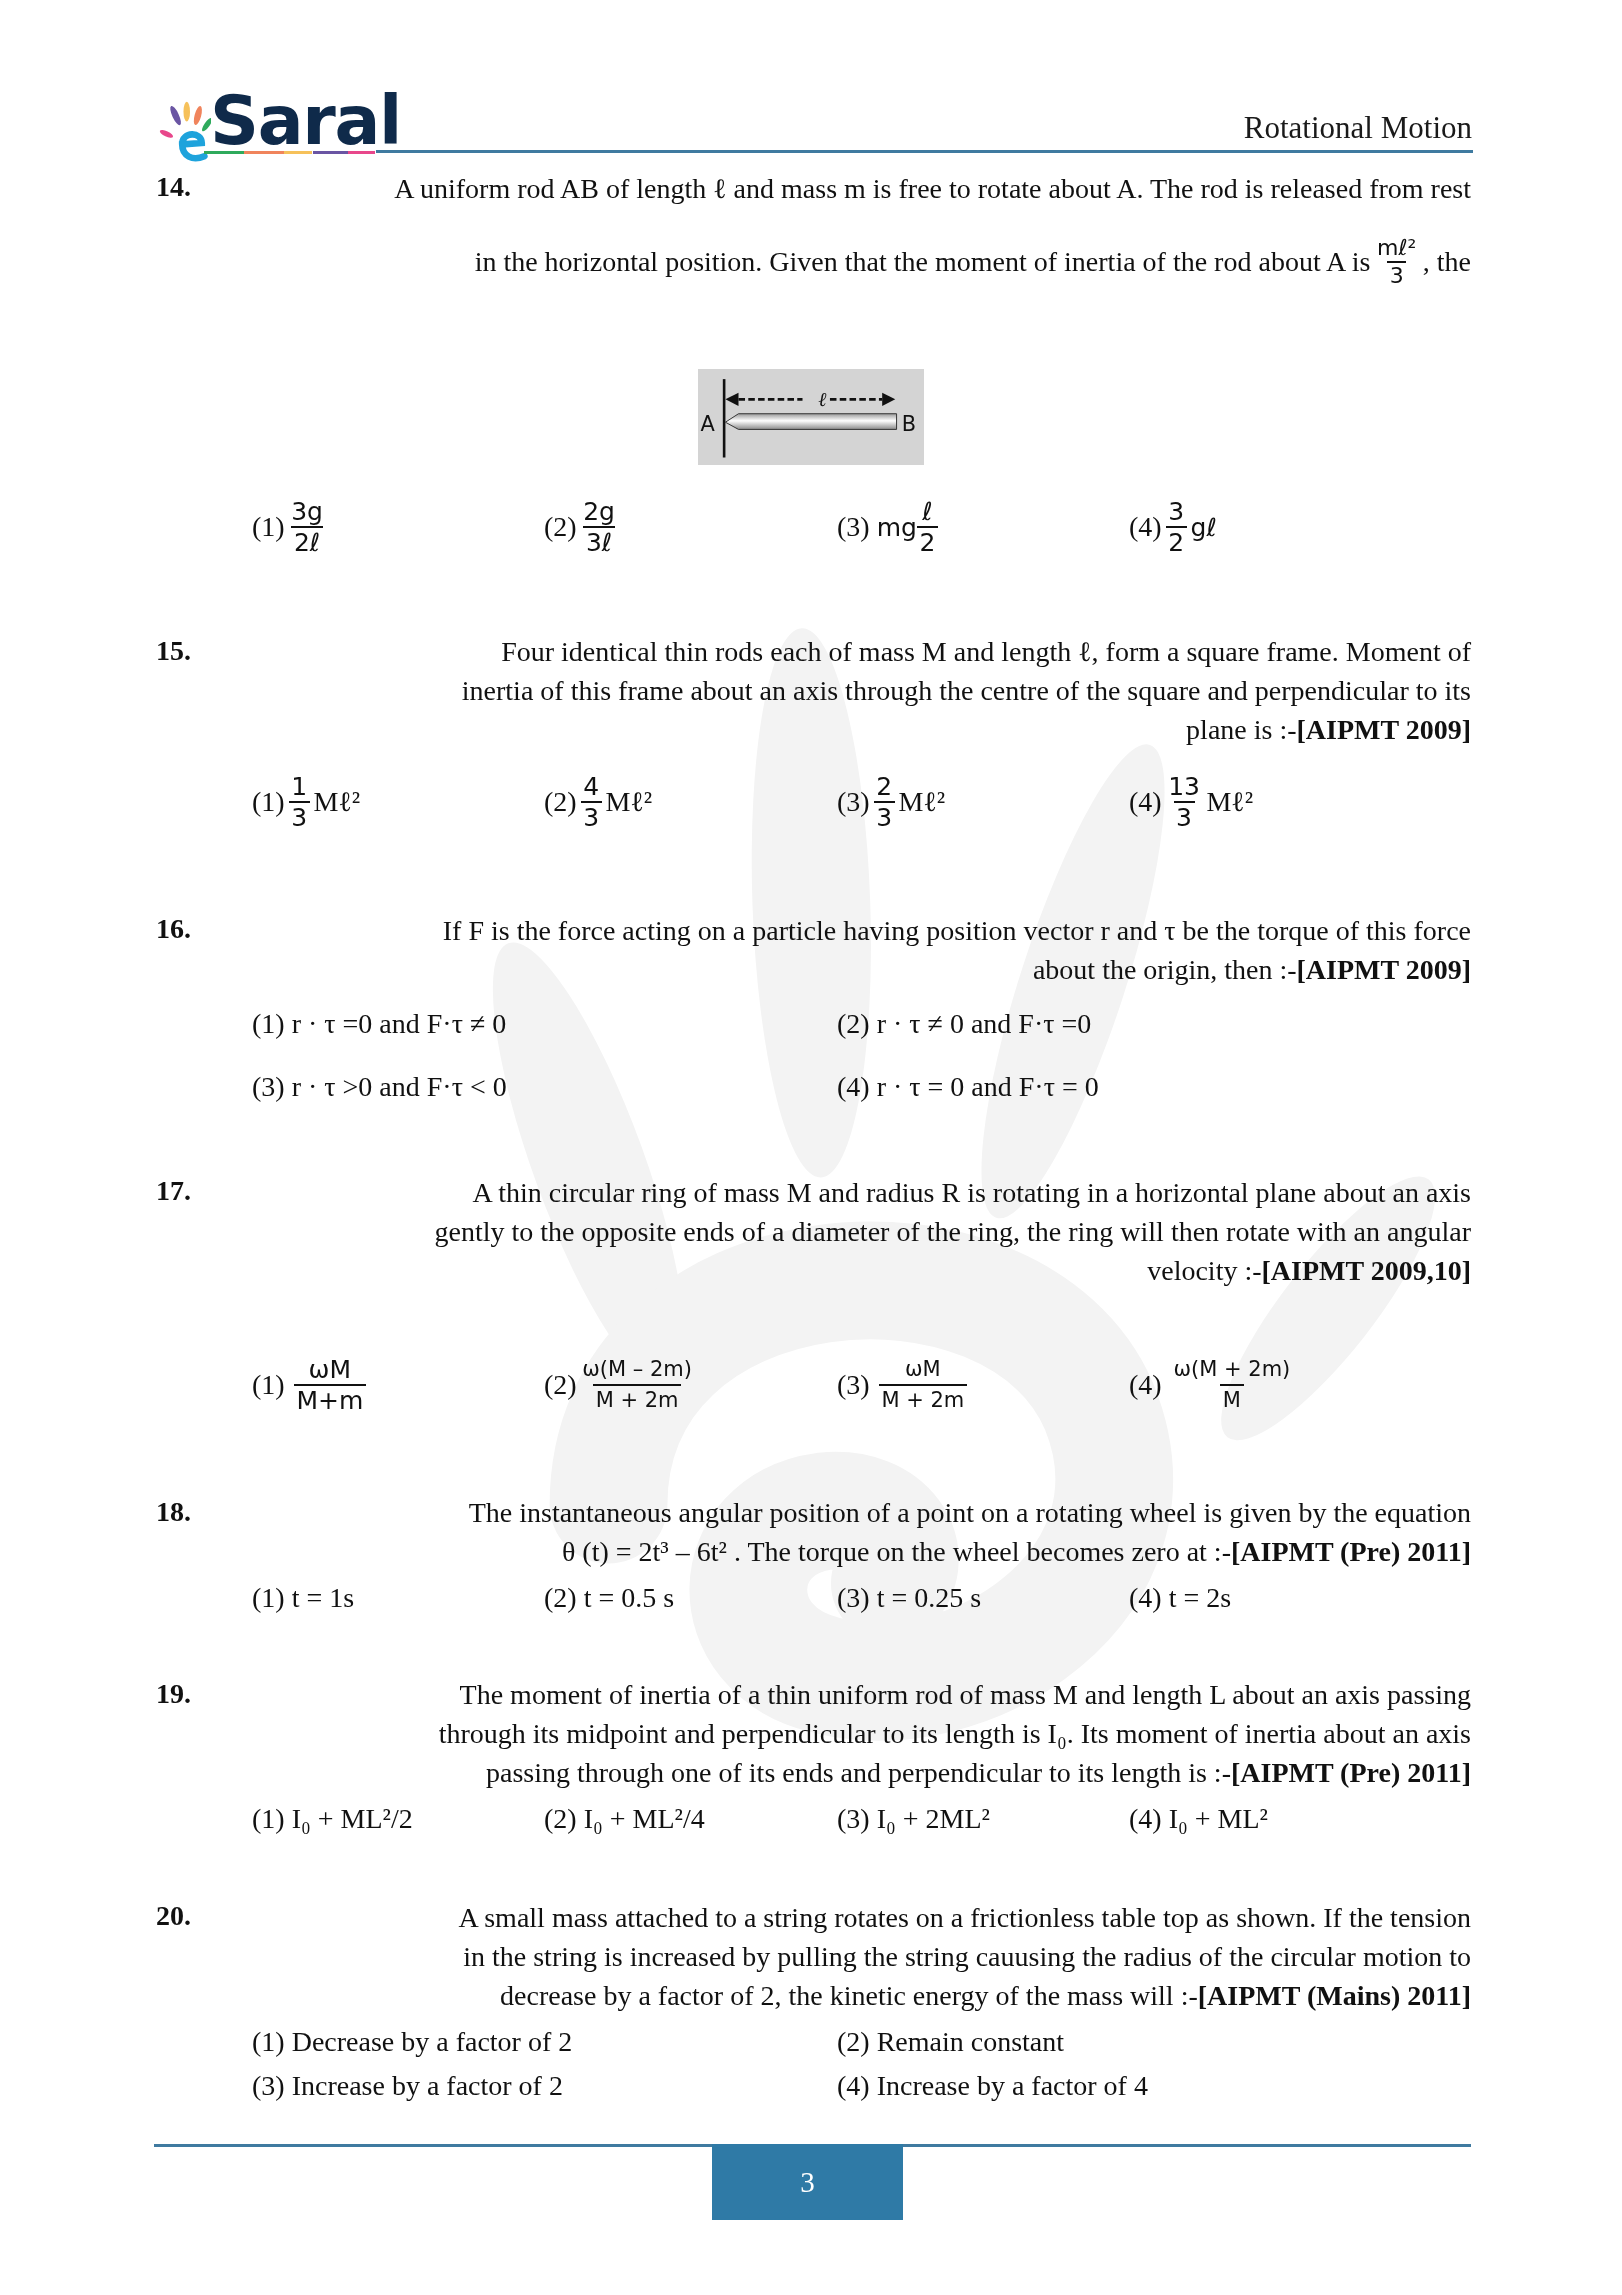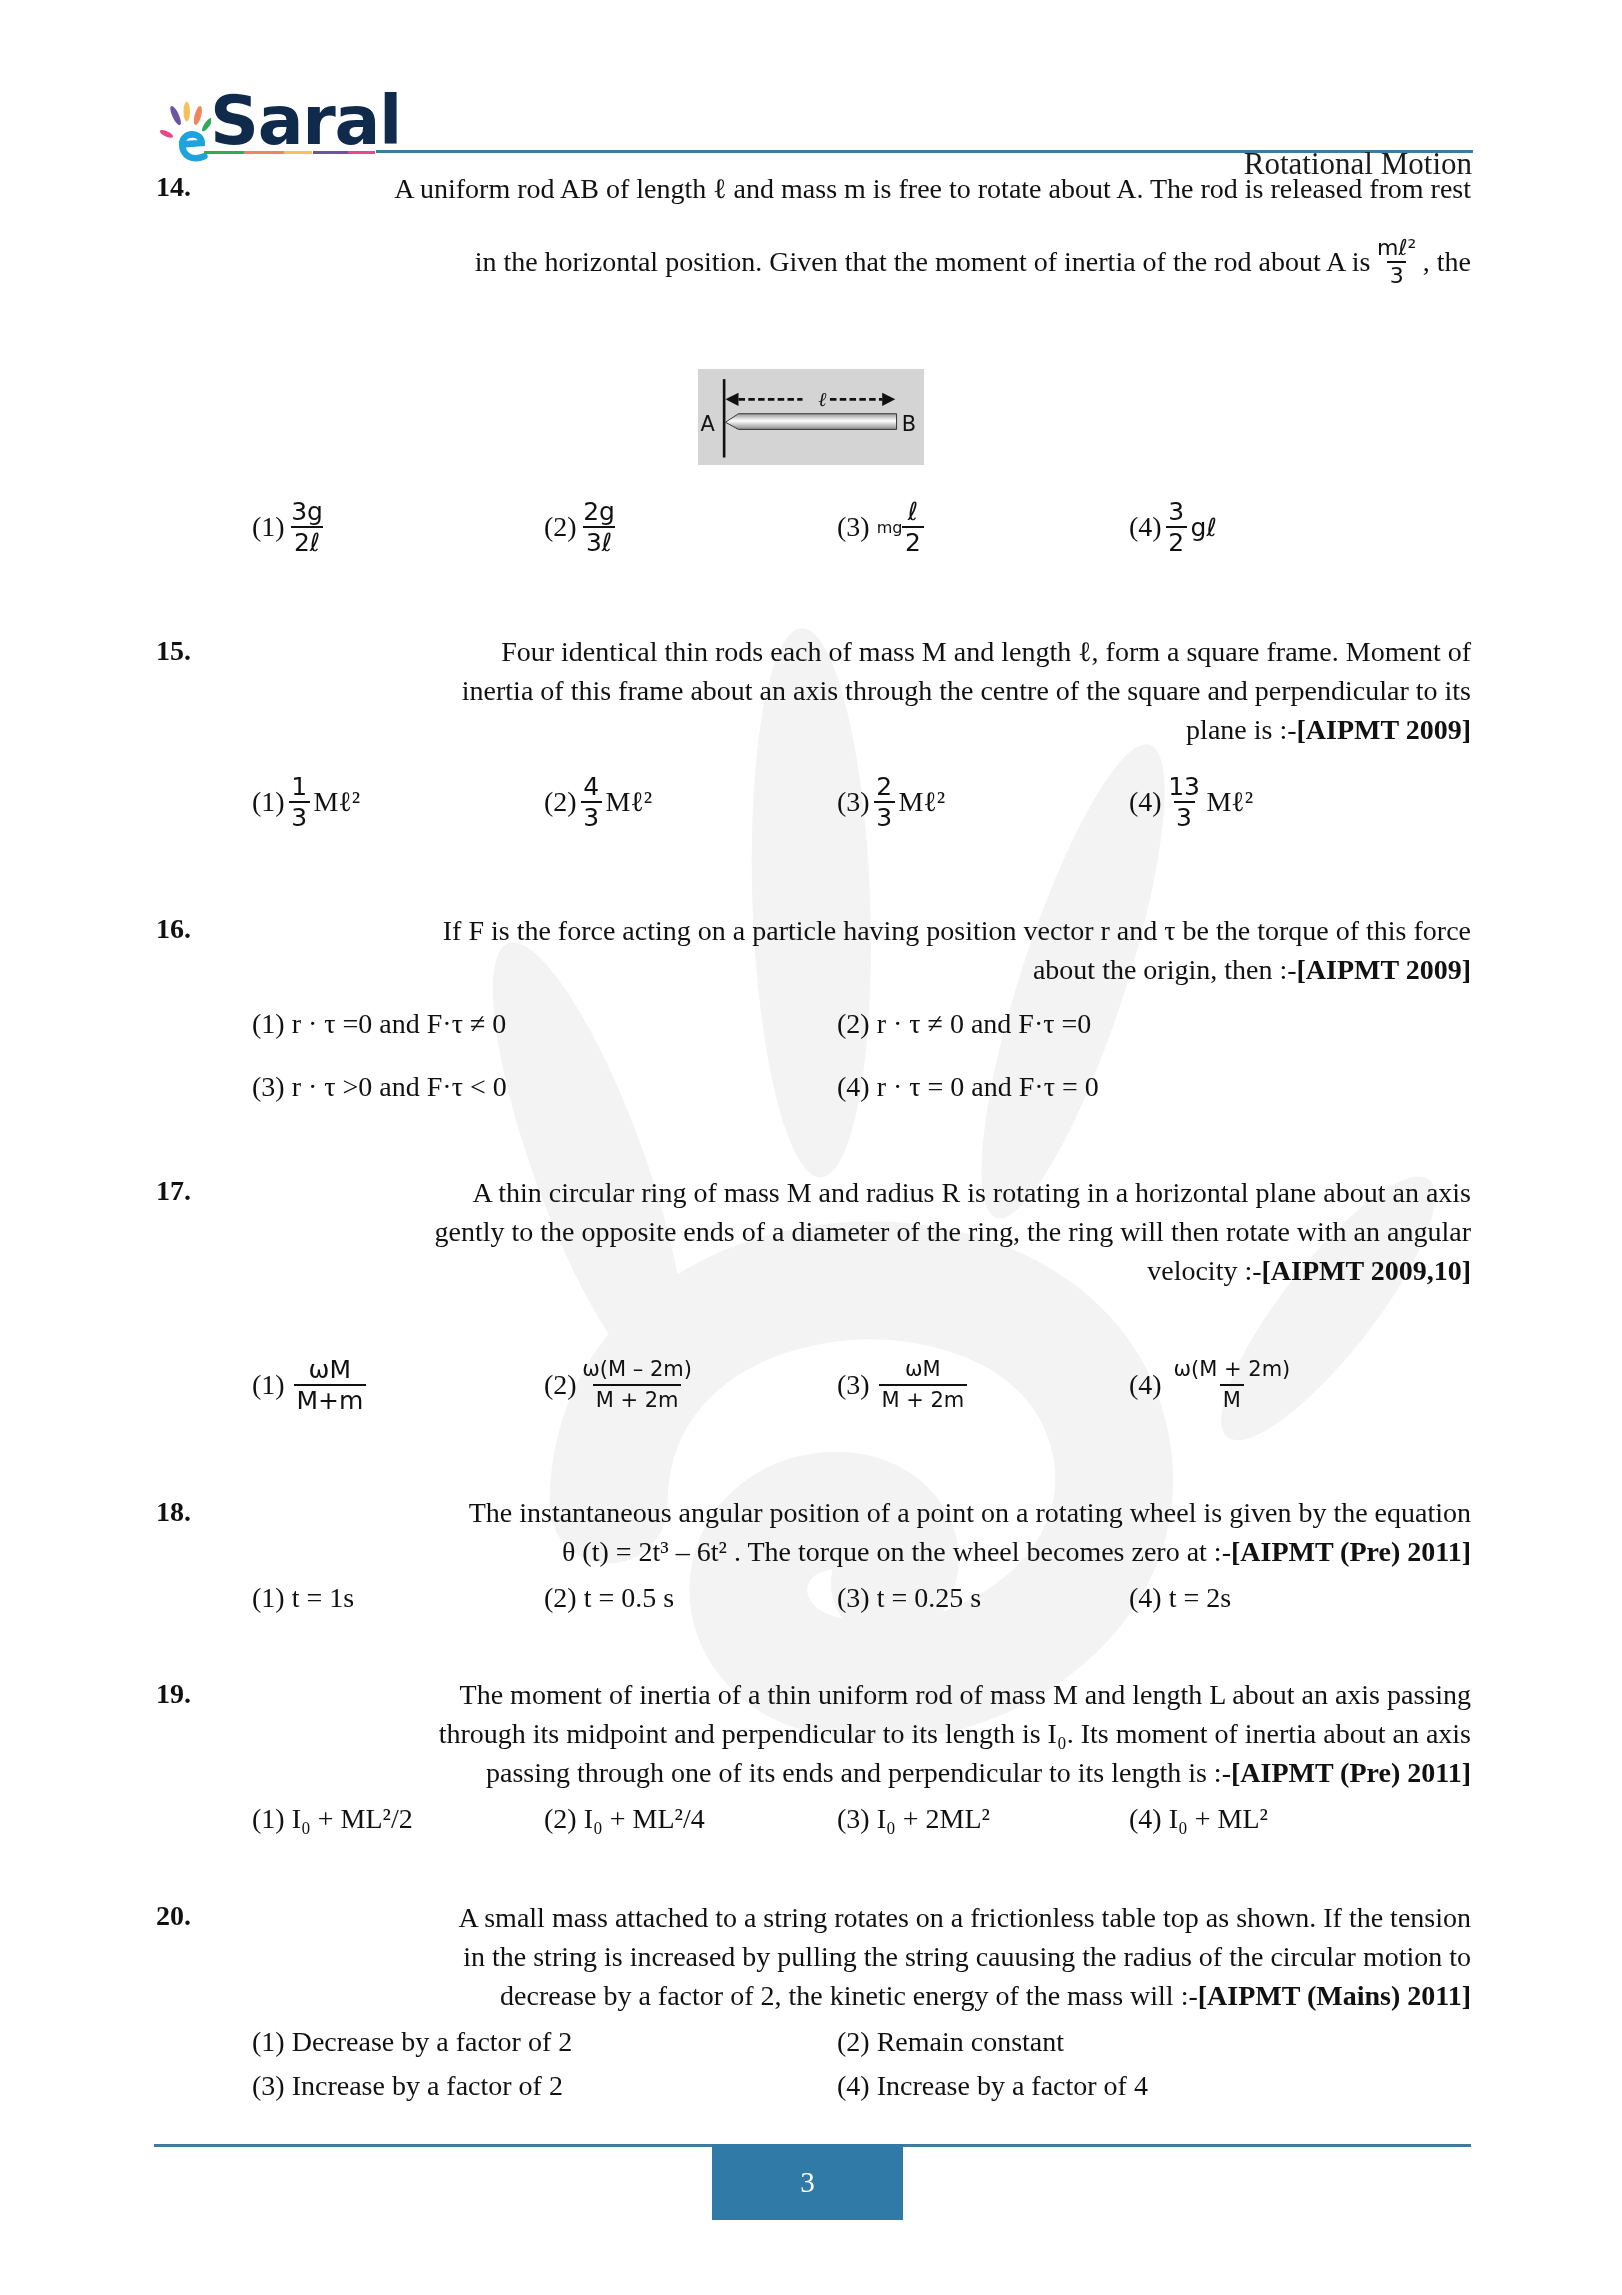--- a/index.html
+++ b/index.html
@@ -4,21 +4,21 @@
 <style>
   html, body { margin:0; padding:0; background:#ffffff; }
   body { width:1622px; height:2295px; position:relative; overflow:hidden;
          font-family:"Liberation Serif", "DejaVu Serif", serif; color:#111; }
   
   .wm { position:absolute; left:0; top:0; width:1622px; height:2295px; pointer-events:none; }
   
   .logo { position:absolute; left:152px; top:92px; width:222px; height:65px; }
   .logo-text { position:absolute; left:58px; top:-3.9px; font-family:"DejaVu Sans", sans-serif; font-weight:bold;
                font-size:68px; color:#0f2a4a; letter-spacing:-1.3px; line-height:65px; }
-  .head-title { position:absolute; right:150px; top:110px; font-size:31px; color:#1a1a1a;margin-top:36px; }
+  .head-title { position:absolute; right:150px; top:110px; font-size:31px; color:#1a1a1a; }
   .head-rule { position:absolute; left:204px; top:151px; height:3.3px; }
   .seg { position:absolute; top:0; height:3.3px; }
   .head-line { position:absolute; left:376px; top:150px; width:1097px; height:3.3px; background:#3f7aa0; }
   .qnum { position:absolute; left:156px; font-weight:bold; font-size:28px; }
   .qtext { position:absolute; left:254px; width:1217px; font-size:28px; line-height:39px; text-align:justify; }
   .tag { font-weight:bold; float:right; }
   .line-j { display:flex; justify-content:flex-end; height:39px; white-space:nowrap; }
   .opt { position:absolute; font-size:28px; white-space:nowrap; display:flex; align-items:center; }
   .frac { display:inline-flex; flex-direction:column; align-items:center; vertical-align:middle;
           font-family:"DejaVu Sans", sans-serif; font-size:25px; line-height:29px; margin:0 3.9px; }
@@ -114,21 +114,21 @@
 </div>
 <div class="opt" style="left:544px;top:497px">
   <span>(2)</span>
   <span class="frac">
       <span class="num">2g</span>
       <span class="den">3ℓ</span>
     </span>
 </div>
 <div class="opt" style="left:837px;top:497px">
   <span>(3)</span>&nbsp;
-  <span style="font-family:'DejaVu Sans',sans-serif;font-size:16px">mg</span>
+  <span style="font-family:'DejaVu Sans',sans-serif;font-size:25px">mg</span>
   <span class="frac" style="margin-left:0">
       <span class="num">ℓ</span>
       <span class="den">2</span>
     </span>
 </div>
 <div class="opt" style="left:1129px;top:497px">
   <span>(4)</span>
   <span class="frac">
       <span class="num">3</span>
       <span class="den">2</span>

